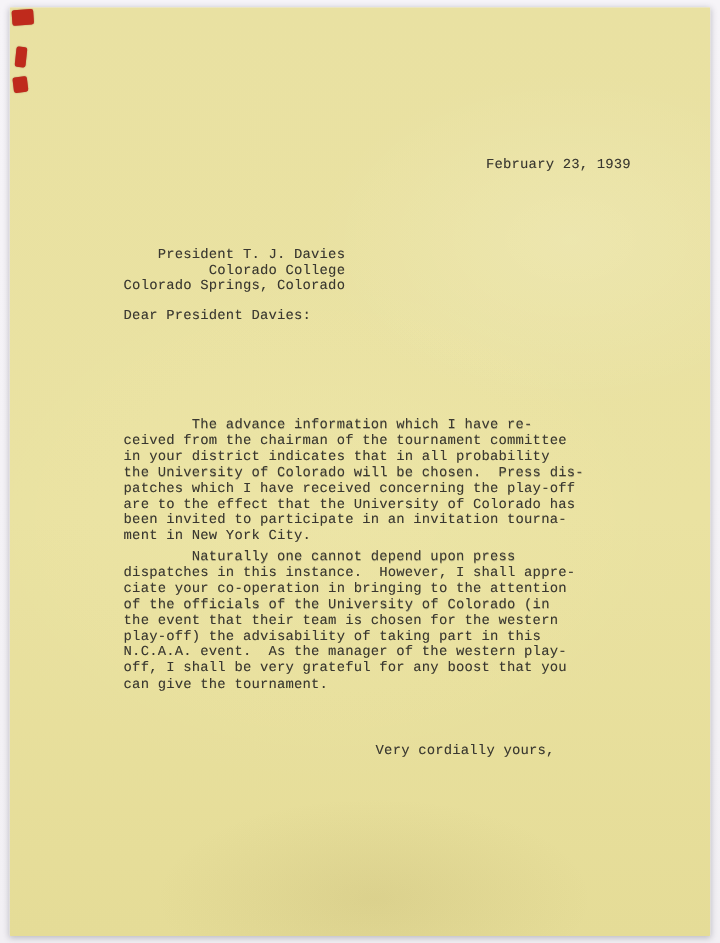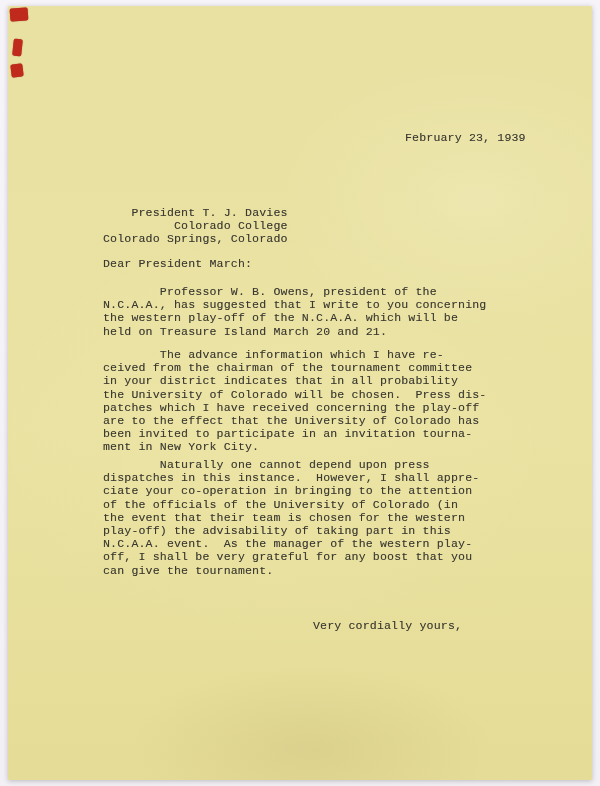--- a/index.html
+++ b/index.html
@@ -68,26 +68,22 @@
     <div class="red-mark m1"></div>
     <div class="red-mark m2"></div>
     <div class="red-mark m3"></div>
 
     <div class="txt date">February 23, 1939</div>
 
     <div class="txt addr"><span>President T. J. Davies</span>
 <span>Colorado College</span>
 <span>Colorado Springs, Colorado</span></div>
 
-    <div class="txt salute">Dear President March:</div>
+    <div class="txt salute">Dear President Davies:</div>
 
-    <div class="txt para1">        Professor W. B. Owens, president of the
-N.C.A.A., has suggested that I write to you concerning
-the western play-off of the N.C.A.A. which will be
-held on Treasure Island March 20 and 21.</div>
 
     <div class="txt para2">        The advance information which I have re-
 ceived from the chairman of the tournament committee
 in your district indicates that in all probability
 the University of Colorado will be chosen.  Press dis-
 patches which I have received concerning the play-off
 are to the effect that the University of Colorado has
 been invited to participate in an invitation tourna-
 ment in New York City.</div>
 

